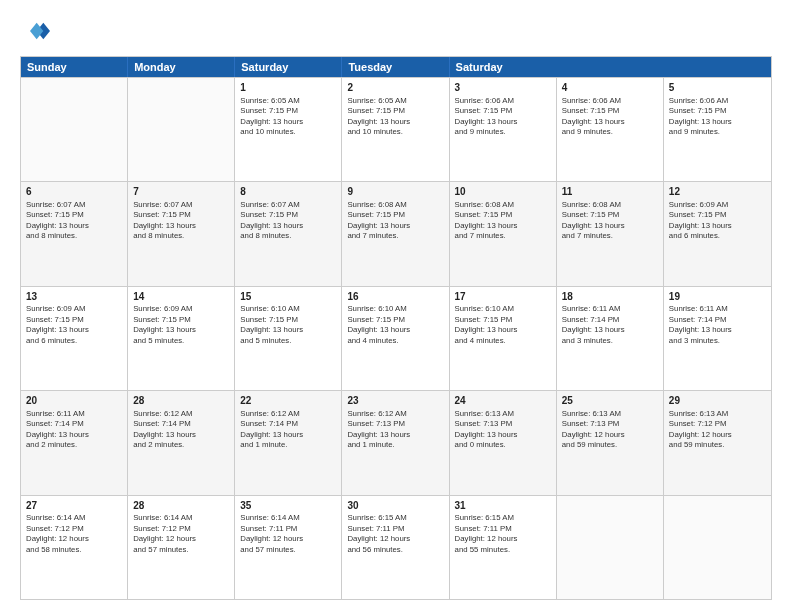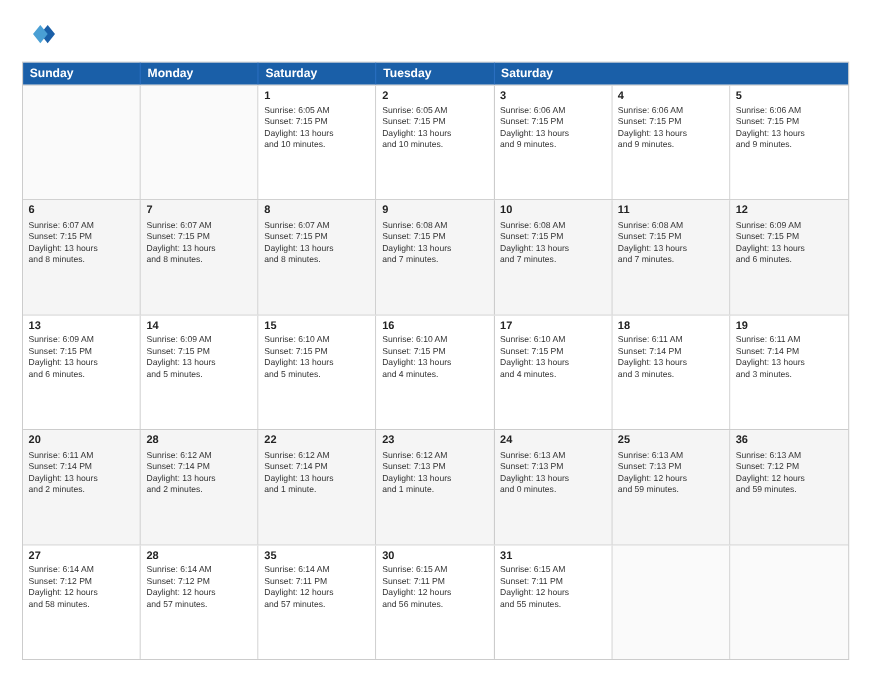--- a/index.html
+++ b/index.html
@@ -302,21 +302,21 @@
 and 0 minutes.</div>
           </div>
           <div class="cal-cell">
             <div class="day-num">25</div>
             <div style="white-space: pre-line;">Sunrise: 6:13 AM
 Sunset: 7:13 PM
 Daylight: 12 hours
 and 59 minutes.</div>
           </div>
           <div class="cal-cell">
-            <div class="day-num">36</div>
+            <div class="day-num">29</div>
             <div style="white-space: pre-line;">Sunrise: 6:13 AM
 Sunset: 7:12 PM
 Daylight: 12 hours
 and 59 minutes.</div>
           </div>
         </div>
         <div class="cal-week">
           <div class="cal-cell">
             <div class="day-num">27</div>
             <div style="white-space: pre-line;">Sunrise: 6:14 AM

